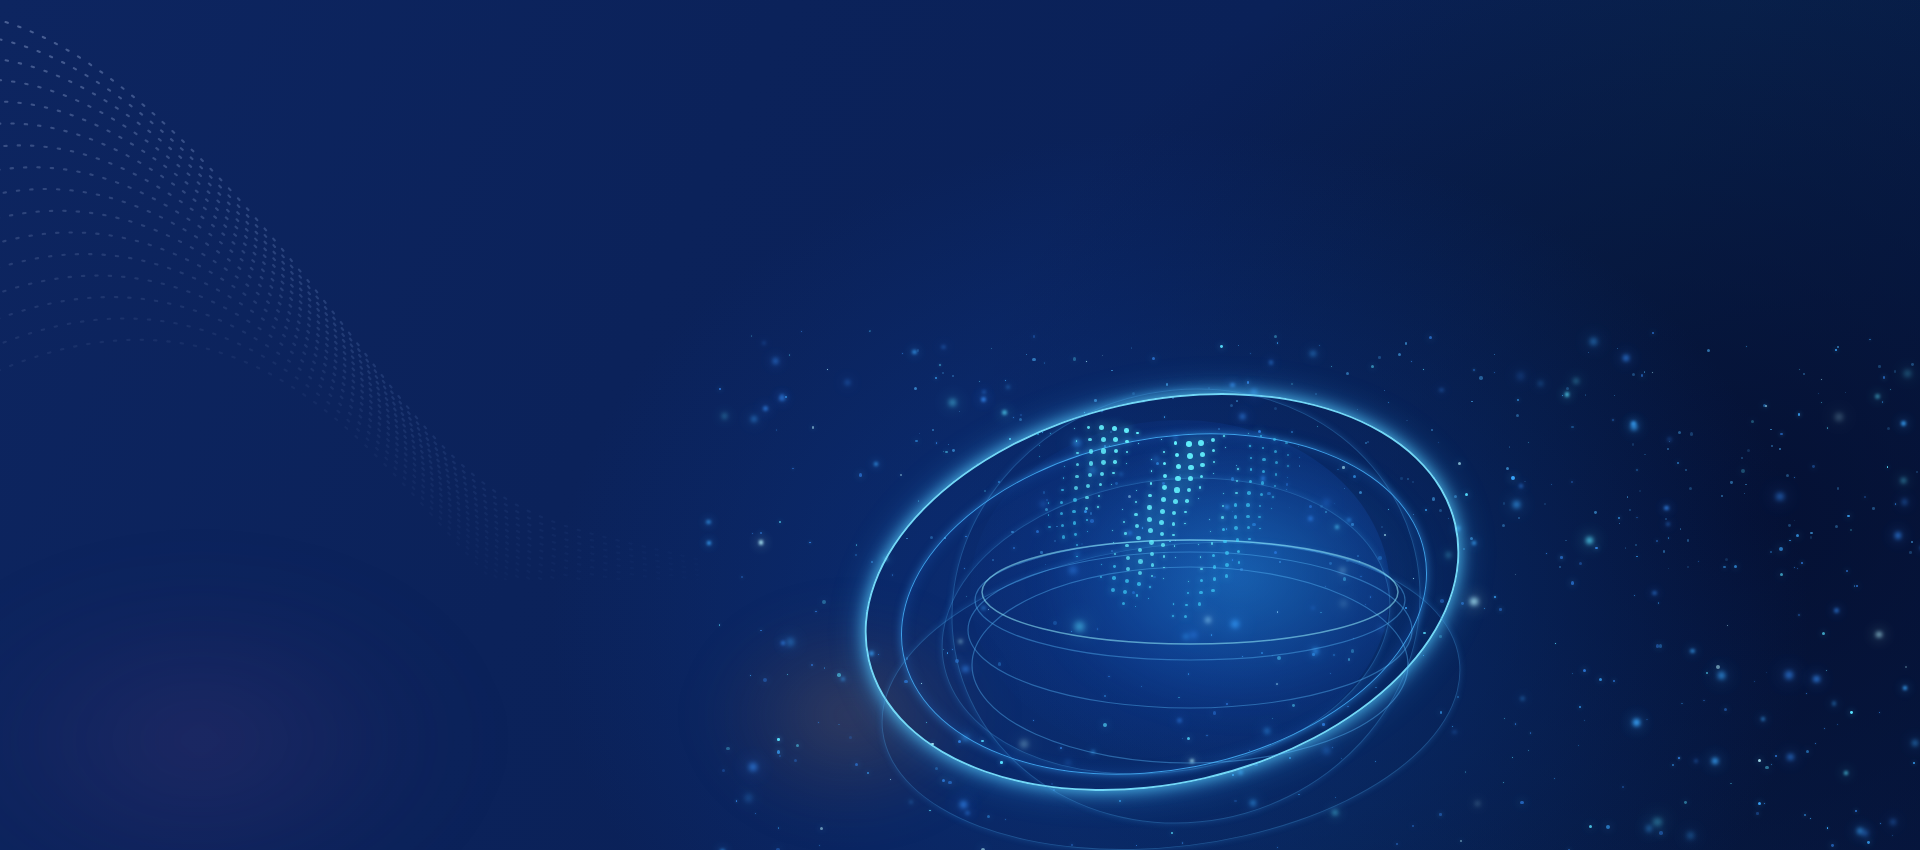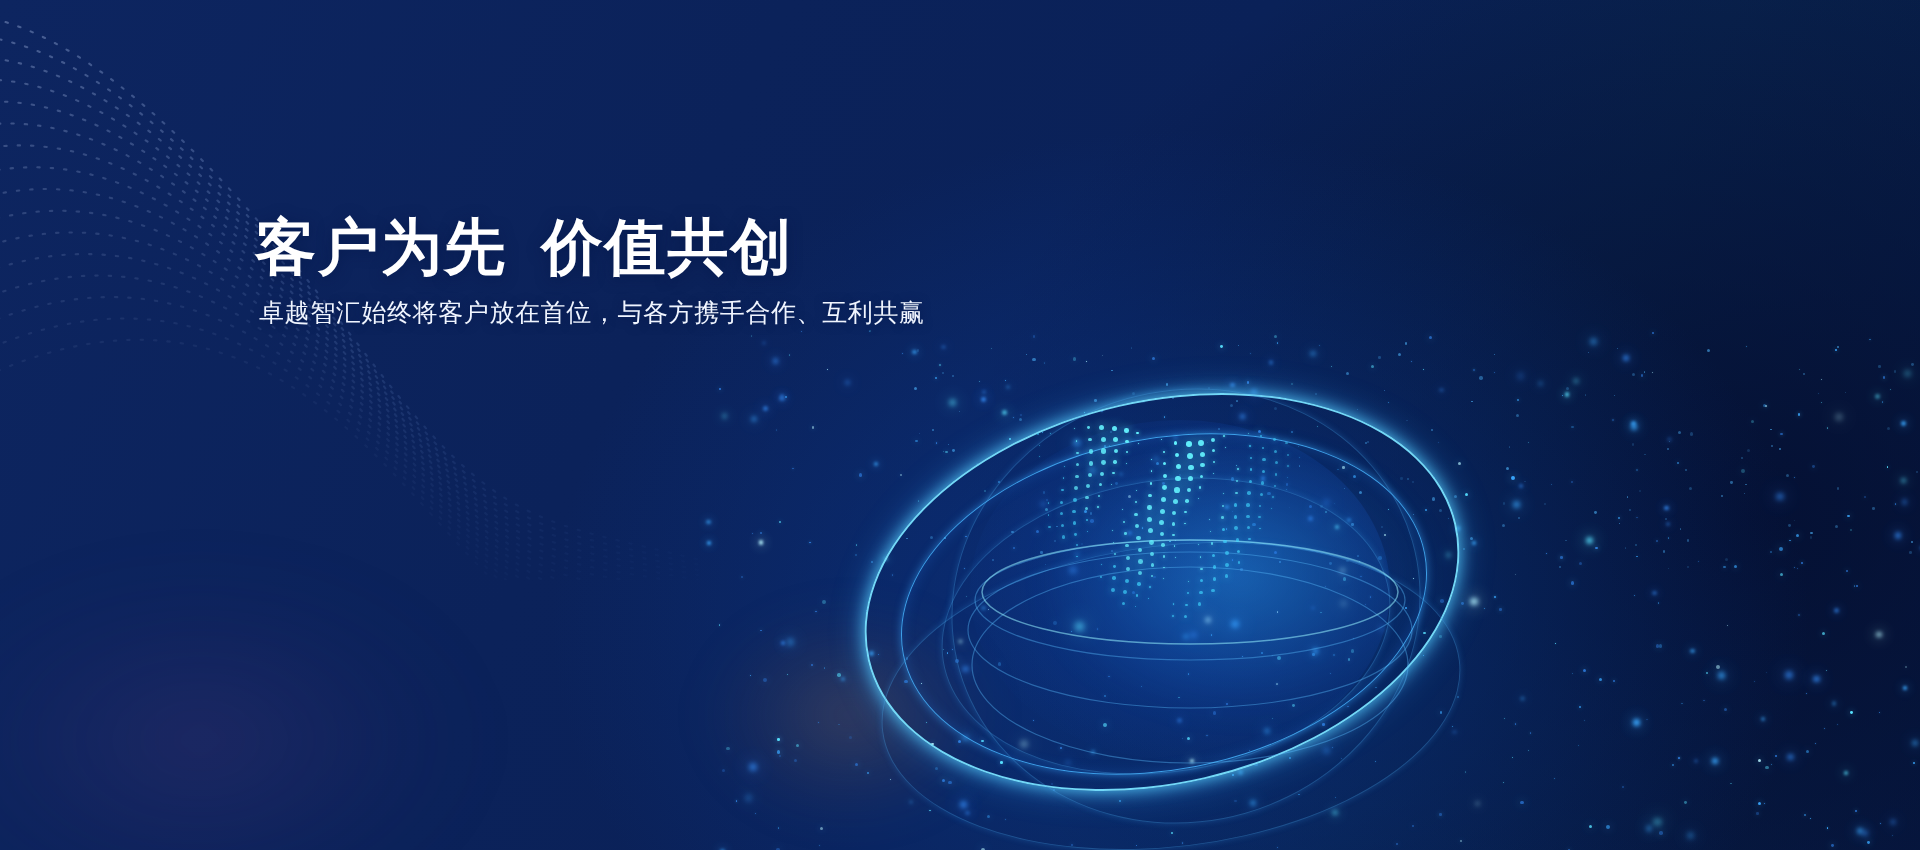--- a/index.html
+++ b/index.html
@@ -996,18 +996,14 @@
         <div class="hdot" style="left: 285.2px; top: 17.1px; width: 2.4px; height: 2.4px; background: rgb(63, 214, 255); opacity: 0.51; box-shadow: rgb(63, 214, 255) 0px 0px 5px;"></div>
         <div class="hdot" style="left: 286.5px; top: 28.7px; width: 2.2px; height: 2.2px; background: rgb(63, 214, 255); opacity: 0.51; box-shadow: rgb(63, 214, 255) 0px 0px 4px;"></div>
         <div class="hdot" style="left: 287.2px; top: 40.3px; width: 1.8px; height: 1.8px; background: rgb(63, 214, 255); opacity: 0.5; box-shadow: rgb(63, 214, 255) 0px 0px 3px;"></div>
         <div class="hdot" style="left: 286.9px; top: 51.9px; width: 1.4px; height: 1.4px; background: rgb(47, 158, 232); opacity: 0.5; box-shadow: rgb(47, 158, 232) 0px 0px 3px;"></div>
         <div class="hdot" style="left: 285.9px; top: 63.5px; width: 1px; height: 1px; background: rgb(47, 158, 232); opacity: 0.49; box-shadow: rgb(47, 158, 232) 0px 0px 2px;"></div>
         <div class="hdot" style="left: 297.6px; top: 20.8px; width: 1.3px; height: 1.3px; background: rgb(47, 158, 232); opacity: 0.43; box-shadow: rgb(47, 158, 232) 0px 0px 3px;"></div>
         <div class="hdot" style="left: 298.9px; top: 32.4px; width: 1px; height: 1px; background: rgb(47, 158, 232); opacity: 0.43; box-shadow: rgb(47, 158, 232) 0px 0px 2px;"></div>
       </div>
   </div>
 
-  <div class="copy">
-    <h1 class="headline">客户为先  价值共创</h1>
-    <p class="subline">卓越智汇始终将客户放在首位，与各方携手合作、互利共赢</p>
-  </div>
 
 </div>
 
 </body></html>

